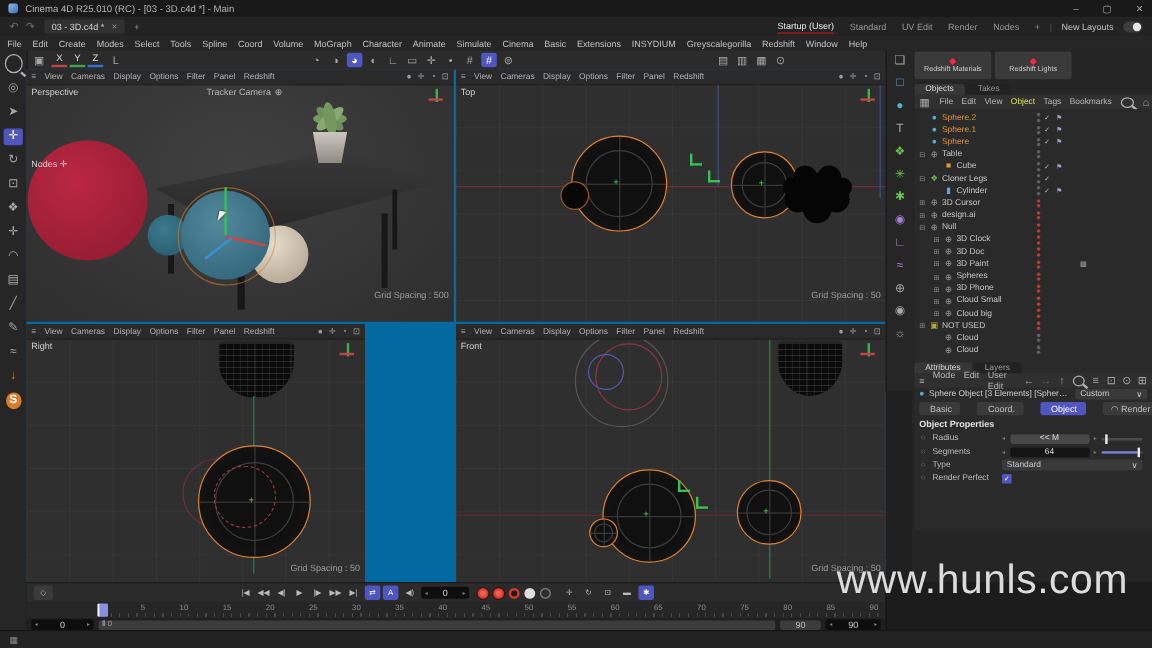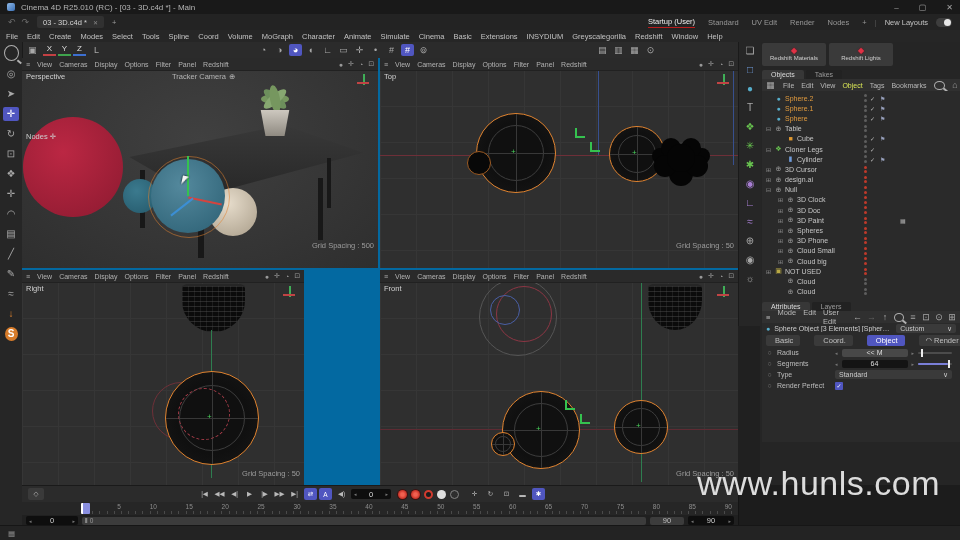--- a/index.html
+++ b/index.html
@@ -611,20 +611,21 @@
           <span class="atab on">
             <span></span>
             <span>Object</span>
           </span>
 
           <span class="atab">
             <span>◠</span>
             <span>Render</span>
           </span>
         </div>
+      <div class="sect">Object Properties</div>
       <div class="arow">
         <span class="kdot">○</span>
         <span class="plabel">Radius</span>
         <span class="spin">◂</span>
         <span class="fld multi">&lt;&lt; M</span>
         <span class="spin">▸</span>
         <span class="sld">
             <span class="knob" style="left:8%"></span>
           </span>
       </div>

